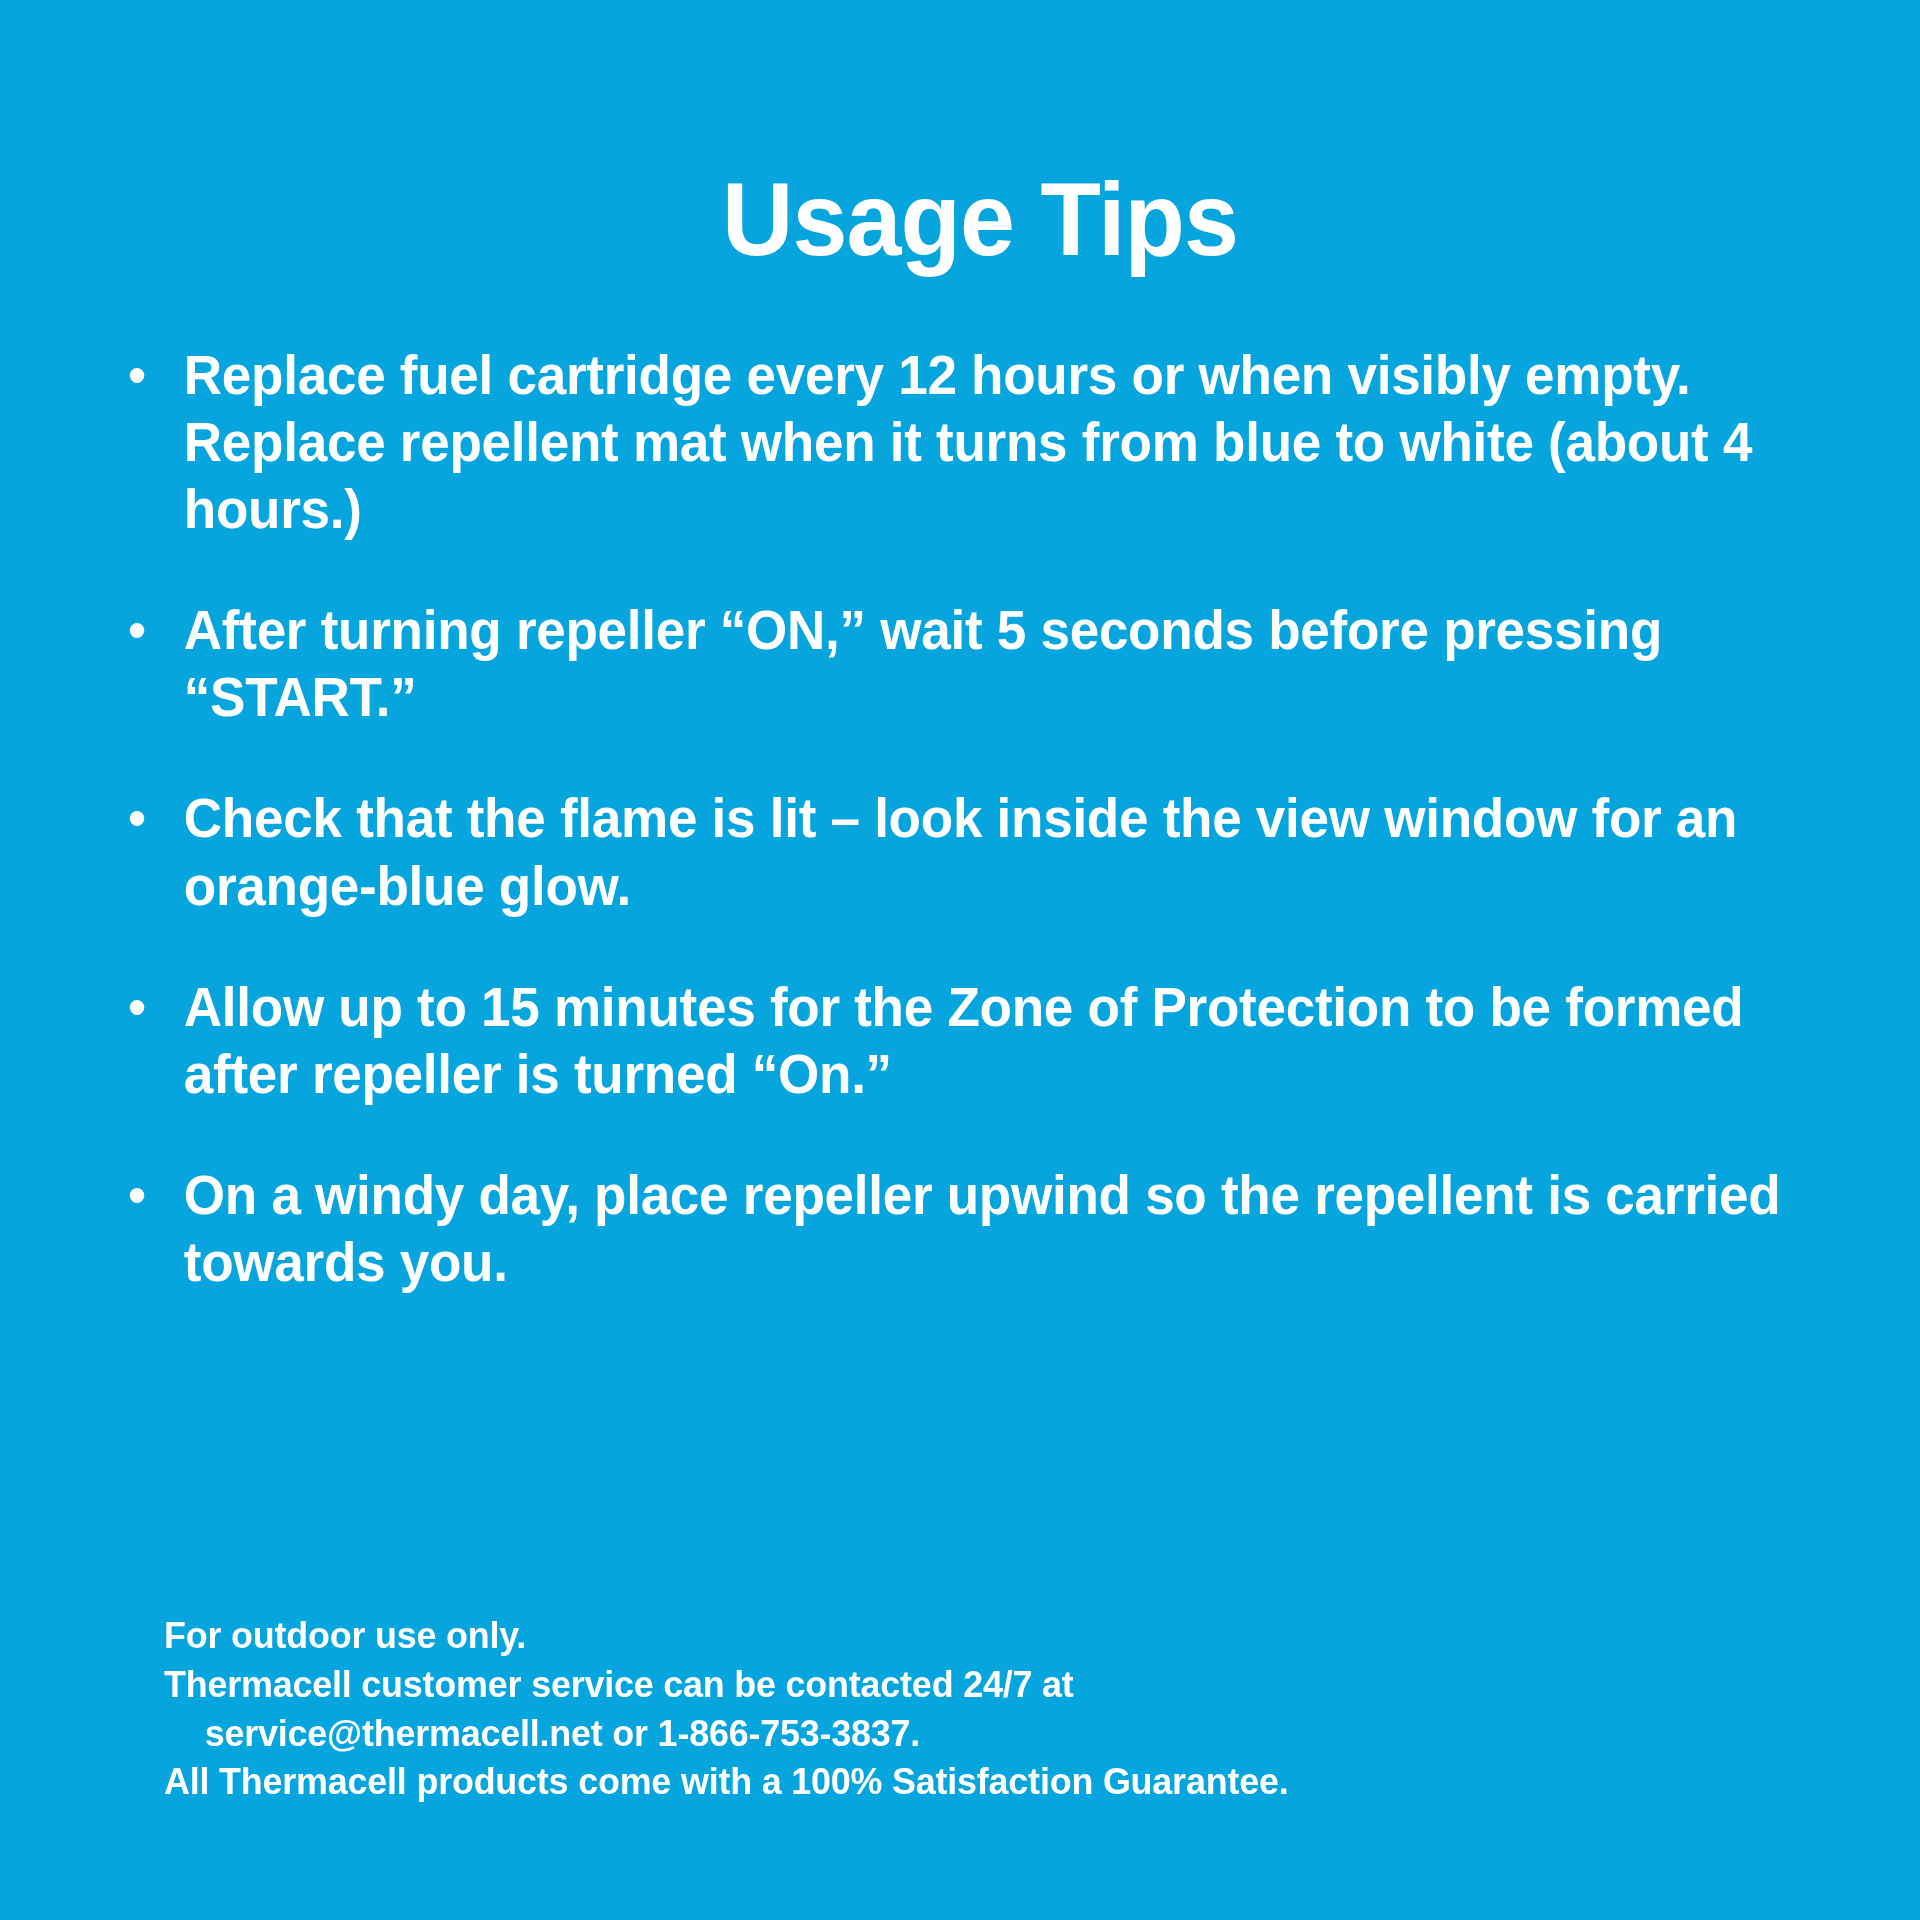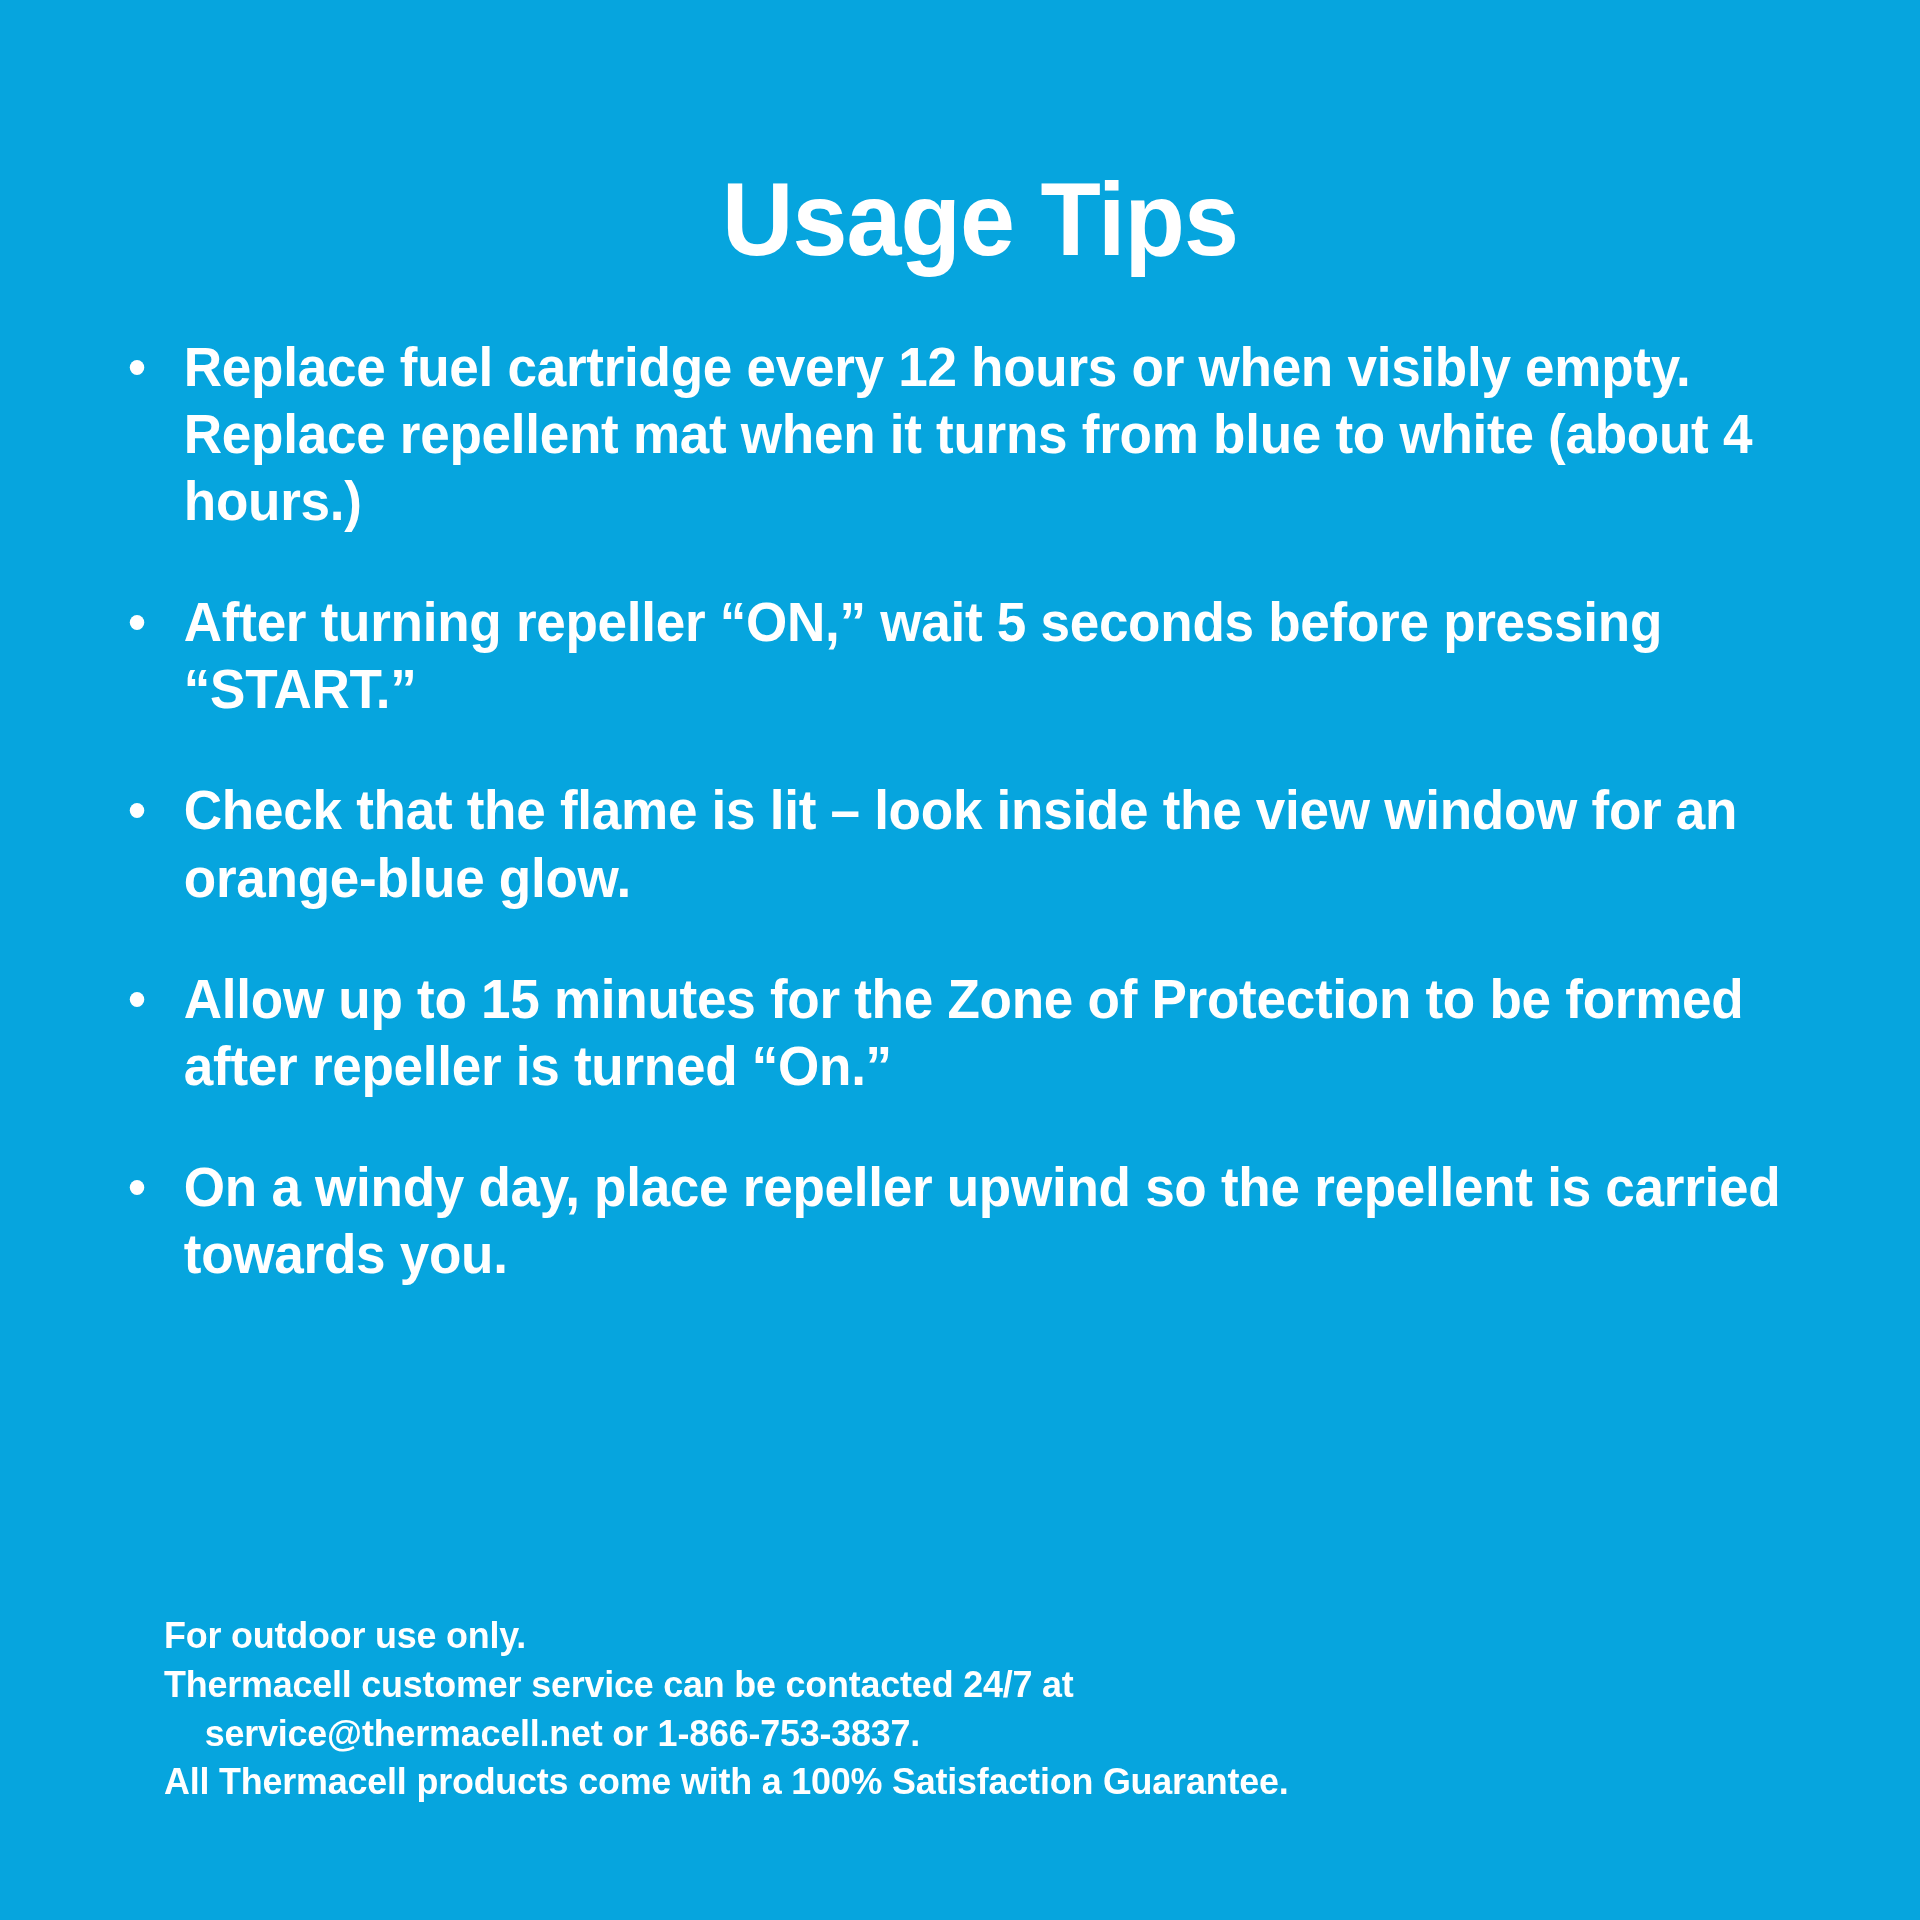--- a/index.html
+++ b/index.html
@@ -39,21 +39,21 @@
     line-height: 1.1;
     transform: scaleX(0.95);
     transform-origin: center top;
     white-space: nowrap;
   }
 
   
   .tips {
     position: absolute;
     left: 104px;
-    top: 334px;
+    top: 342px;
     width: 1760px;
   }
 
   .tip {
     position: relative;
     display: block;
     margin: 0 0 54px 0;
     padding-left: 62px;
     color: #ffffff;
     font-size: 55px;

